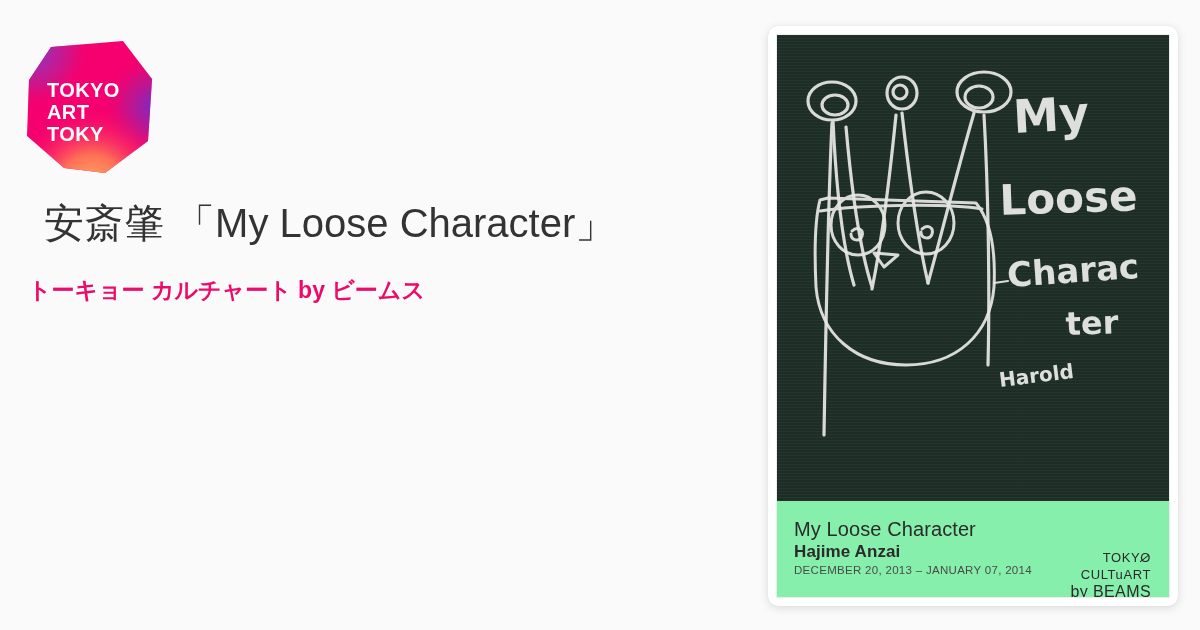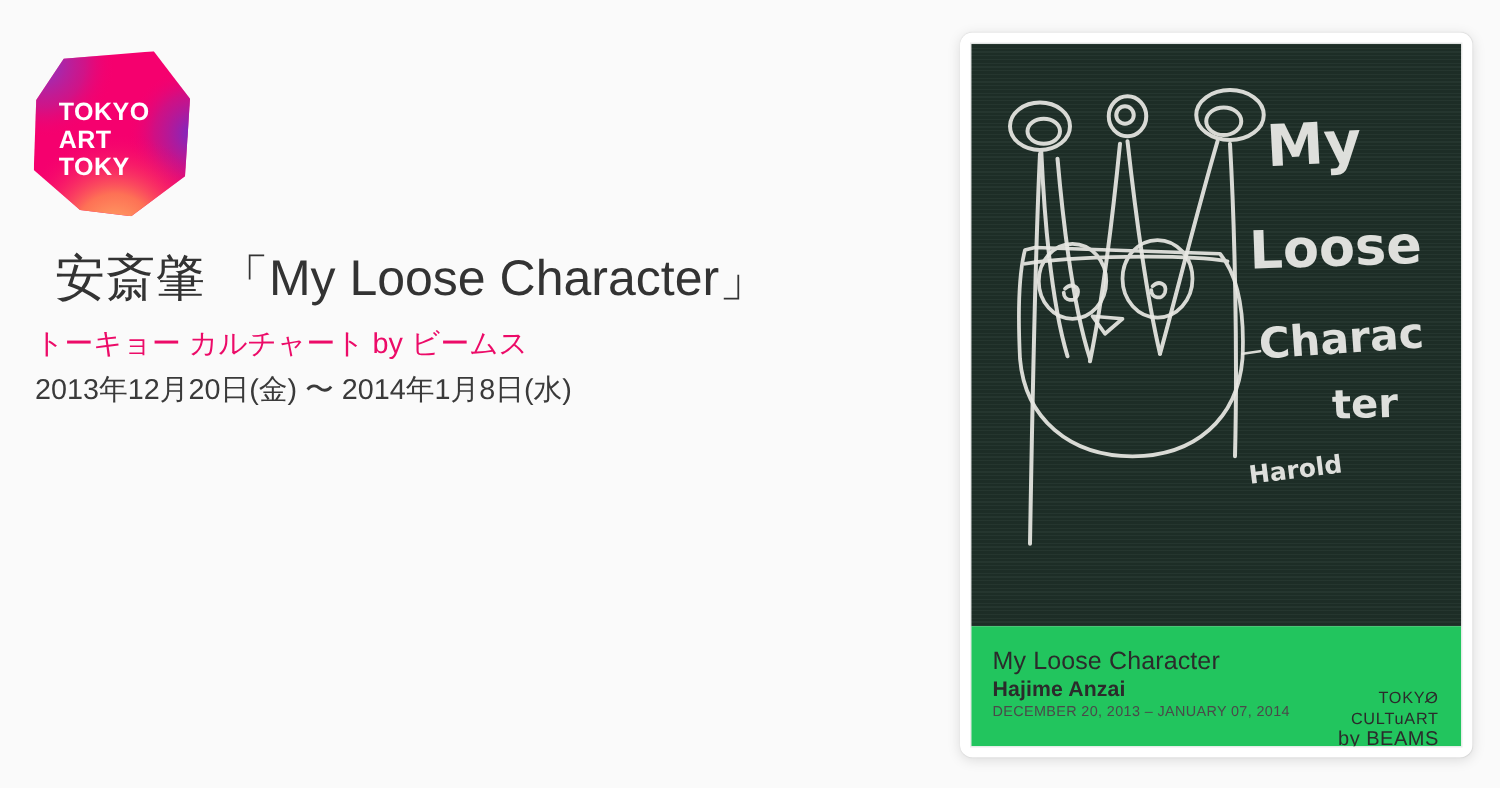--- a/index.html
+++ b/index.html
@@ -44,25 +44,25 @@
   }
   .event-title {
     font-size:40px;
     line-height:54px;
     color:#333333;
     font-weight:400;
     white-space:nowrap;
     margin-left:16px;
   }
   .event-venue {
-    margin-top:8px;
+    margin-top:24px;
     font-size:23px;
     line-height:32px;
     color:#ec0b68;
-    font-weight:400;
+    font-weight:700;
     white-space:nowrap;
   }
   .event-dates {
     margin-top:5px;
     font-size:23px;
     line-height:32px;
     color:#3a3a3a;
     font-weight:400;
     white-space:nowrap;
   }
@@ -114,21 +114,21 @@
   .chalk-txt {
     fill:#ededea;
     opacity:0.93;
     font-family:"DejaVu Sans", sans-serif;
     font-weight:bold;
   }
 
   
   .poster-foot {
     flex:1 1 auto;
-    background:#22c55e;
+    background:#86efac;
     padding:16px 17px 0 17px;
     position:relative;
   }
   .foot-title {
     font-size:20px;
     line-height:24px;
     color:#2b2b2b;
     font-weight:400;
     letter-spacing:0.1px;
   }
@@ -218,21 +218,20 @@
     <div class="brand-logo-text">
       <span>TOKYO</span>
       <span>ART</span>
       <span>TOKY</span>
     </div>
   </div>
 
   <div class="info-block">
     <h1 class="event-title">安斎肇 「My Loose Character」</h1>
     <div class="event-venue">トーキョー カルチャート by ビームス</div>
-    <div class="event-dates">2013年12月20日(金) 〜 2014年1月8日(水)</div>
   </div>
 
   <div class="poster-card">
     <div class="poster-inner">
 
       <div class="poster-art">
         <svg viewBox="0 0 394 466" preserveAspectRatio="xMidYMid slice">
 
           <g class="chalk" stroke-width="3.2">
 

